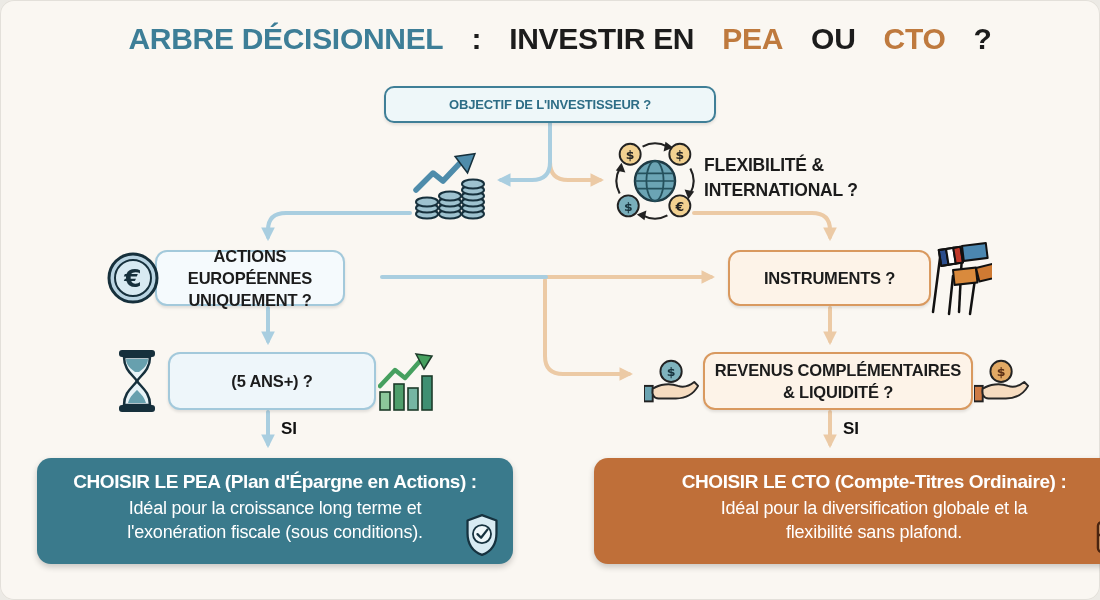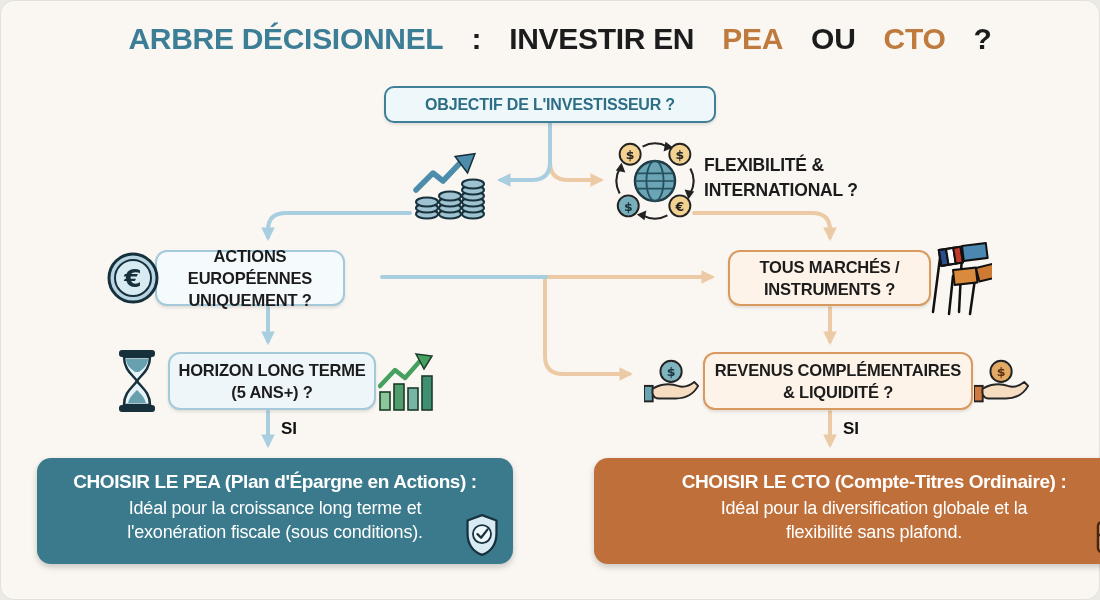--- a/index.html
+++ b/index.html
@@ -2,21 +2,21 @@
 <html><head>
 <meta charset="utf-8">
 <style>
   html,body{margin:0;padding:0;background:#eceae5;font-family:"Liberation Sans","DejaVu Sans",sans-serif;}
   .canvas{position:relative;width:1100px;height:600px;background:#faf7f2;border-radius:14px;overflow:hidden;box-shadow:0 0 0 1px #e3e0da inset;}
   .title{position:absolute;top:22px;left:0;width:1100px;margin:0;text-align:center;font-size:30px;font-weight:bold;letter-spacing:-0.3px;color:#1c1c1c;}
   .title span{white-space:pre;margin-left:20px;}
   .t-teal{color:#3d7e97;}
   .t-orange{color:#bf7a3e;}
   .qbox{position:absolute;box-sizing:border-box;display:flex;flex-direction:column;justify-content:center;align-items:center;text-align:center;font-weight:bold;color:#1c1c1c;border-radius:12px;box-shadow:0 2px 3px rgba(0,0,0,0.10);line-height:22px;font-size:16.5px;letter-spacing:-0.2px;}
-  .root{left:384px;top:86px;width:332px;height:37px;border:2.5px solid #3f7f97;background:#eef7f9;color:#2d6d86;font-size:16px;border-radius:10px;line-height:19px;}
+  .root{left:384px;top:86px;width:332px;height:37px;border:2.5px solid #3f7f97;background:#eef7f9;color:#2d6d86;font-size:13px;border-radius:10px;line-height:19px;}
   .nblue{border:2.5px solid #a3c9db;background:#f5fafd;}
   .norange{border:2.5px solid #d9995f;background:#fdf3e8;}
   .b-actions{left:155px;top:250px;width:190px;height:56px;}
   .b-tous{left:728px;top:250px;width:203px;height:56px;}
   .b-horizon{left:168px;top:352px;width:208px;height:58px;background:#eef6fa;}
   .b-revenus{left:703px;top:352px;width:270px;height:58px;}
   .branch-label{position:absolute;font-weight:bold;font-size:17.5px;color:#1c1c1c;line-height:25px;letter-spacing:-0.2px;}
   .bl-left{left:183px;top:153px;width:235px;text-align:center;}
   .bl-right{left:704px;top:153px;width:215px;text-align:left;}
   .branch-label span{display:block;}
@@ -127,25 +127,23 @@
       <circle cx="71" cy="71" r="11" fill="#f2d191"></circle>
         <text x="71" y="76" stroke="none" fill="#222">€</text>
     </g>
   </svg>
 
   <div class="qbox nblue b-actions">
     <span>ACTIONS EUROPÉENNES</span>
     <span>UNIQUEMENT ?</span>
   </div>
   <div class="qbox norange b-tous">
-    <span>TOUS MARCHÉS /</span>
     <span>INSTRUMENTS ?</span>
   </div>
   <div class="qbox nblue b-horizon">
-    <span>HORIZON LONG TERME</span>
     <span>(5 ANS+) ?</span>
   </div>
   <div class="qbox norange b-revenus">
     <span>REVENUS COMPLÉMENTAIRES</span>
     <span>&amp; LIQUIDITÉ ?</span>
   </div>
 
   <svg class="icon" style="left:106px;top:251px;" width="54" height="54" viewBox="0 0 54 54">
     <circle cx="27" cy="27" r="24" fill="#b9d4e2" stroke="#16303c" stroke-width="3"></circle>
     <circle cx="27" cy="27" r="18" fill="#d8eaf2" stroke="#16303c" stroke-width="2"></circle>

